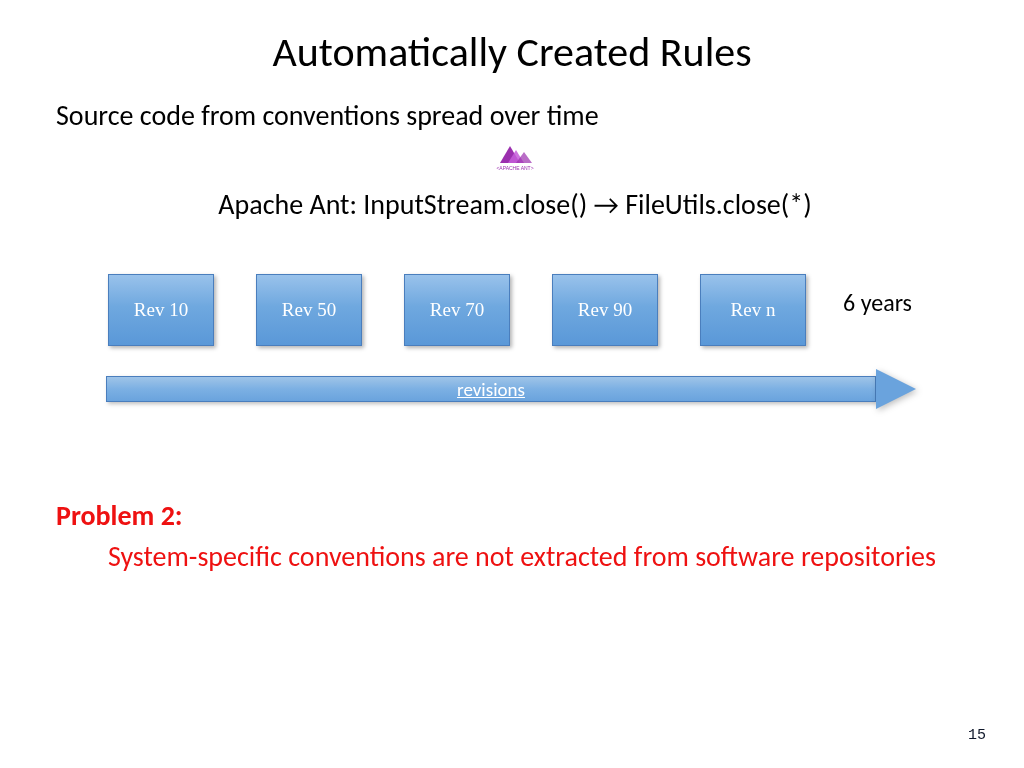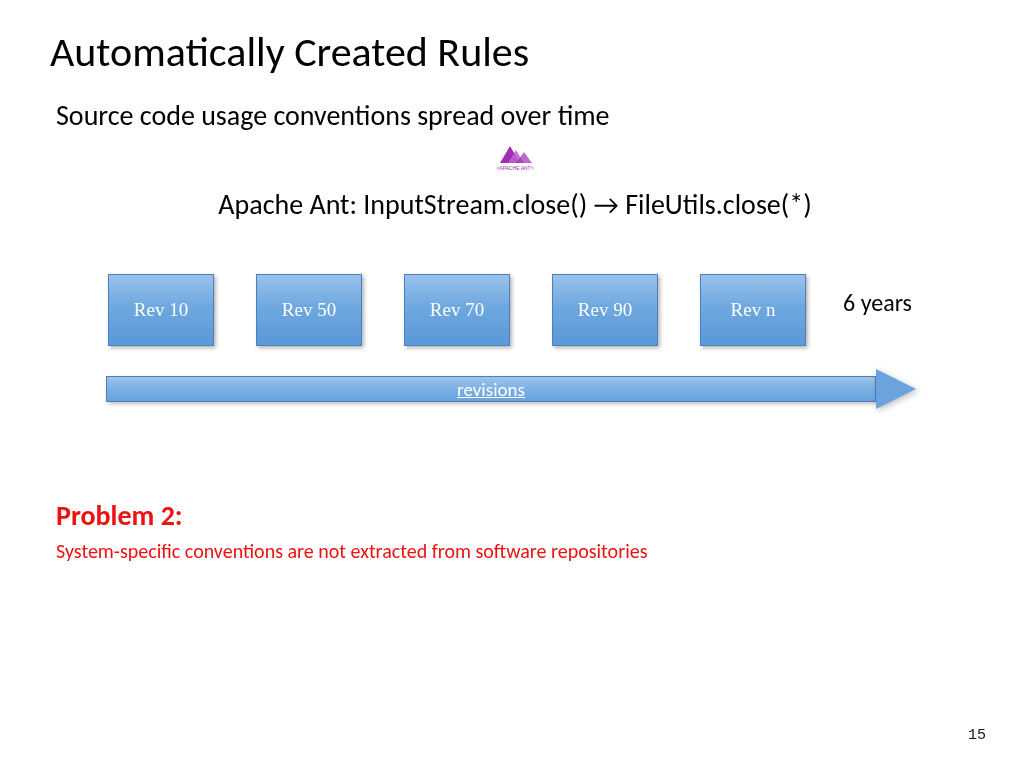--- a/index.html
+++ b/index.html
@@ -1,18 +1,18 @@
 <!DOCTYPE html>
 <html><head>
 <meta charset="utf-8">
 <style>
   * { margin: 0; padding: 0; box-sizing: border-box; }
   html, body { width: 1024px; height: 768px; font-family: Calibri, Arial, sans-serif; background: #fff; color: #000; overflow: hidden; }
   .slide { width: 1024px; height: 768px; position: relative; padding: 20px 50px; }
-  .title { font-size: 42px; font-weight: 400; line-height: 1.15; margin-top: 8px; }
+  .title { text-align: center; font-size: 42px; font-weight: 400; line-height: 1.15; margin-top: 8px; }
   .subtitle-line { font-size: 28px; margin-top: 22px; margin-left: 6px; }
   .example-row { display: flex; align-items: center; gap: 16px; margin-top: 8px; margin-left: 6px; flex-direction: column; }
   .example-text { font-size: 28px; }
   .diagram { position: relative; margin-top: 52px; height: 170px; }
   .boxes { display: flex; gap: 42px; margin-left: 58px; }
   .rev-box {
     width: 106px; height: 72px; display: flex; align-items: center; justify-content: center;
     background: linear-gradient(to bottom, #99c2eb 0%, #6fa8df 45%, #5a98d8 100%);
     border: 1px solid #4a7ebd; color: #fff; font-size: 19px;
     box-shadow: 2px 2px 4px rgba(0,0,0,0.3);
@@ -27,35 +27,35 @@
     color: #fff; display: flex; align-items: center; justify-content: center; font-size: 19px; text-decoration: underline;
   }
   .arrow-head {
     position: absolute; right: 0; top: 0; width: 0; height: 0;
     border-top: 20px solid transparent; border-bottom: 20px solid transparent;
     border-left: 40px solid #6aa3dd;
     filter: drop-shadow(2px 2px 3px rgba(0,0,0,0.25));
   }
   .problem-block { margin-top: 54px; margin-left: 6px; }
   .problem-heading { color: #e11; font-weight: bold; font-size: 28px; }
-  .problem-text { color: #e11; font-size: 20px; line-height: 1.25; margin-top: 6px; max-width: 880px; }
+  .problem-text { color: #e11; font-size: 28px; line-height: 1.25; margin-top: 6px; max-width: 880px; text-align: right; }
   .page-num { position: absolute; right: 38px; bottom: 24px; color: #0f172a; font-size: 15px; font-family: Liberation Mono, monospace; }
   .ant-logo { width: 50px; height: 30px; position: relative; }
   .ant-logo svg { width: 100%; height: 100%; }
 </style>
 </head>
 <body>
 
 <div class="slide">
 
   <h1 class="title">
     <span>Automatically Created Rules</span><br>
   </h1>
 
-  <div class="subtitle-line">Source code usage conventions spread over time</div>
+  <div class="subtitle-line">Source code from conventions spread over time</div>
 
   <div class="example-row">
     <span class="ant-logo">
       <svg viewBox="0 0 50 30">
         <polygon points="10,22 20,5 30,22" fill="#9b2fae"></polygon>
         <polygon points="18,22 26,9 34,22" fill="#c65cd9" opacity="0.85"></polygon>
         <polygon points="26,22 34,11 42,22" fill="#9b2fae" opacity="0.7"></polygon>
         <text x="25" y="29" text-anchor="middle" font-size="5" fill="#9b2fae" font-family="Arial">&lt;APACHE ANT&gt;</text>
       </svg>
     </span>

